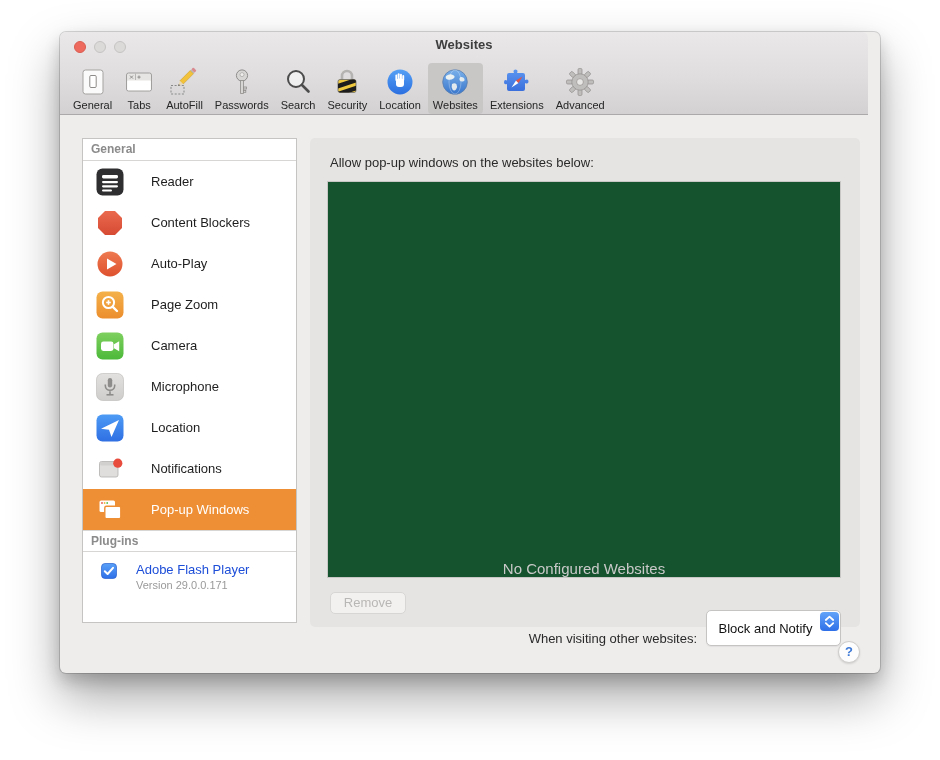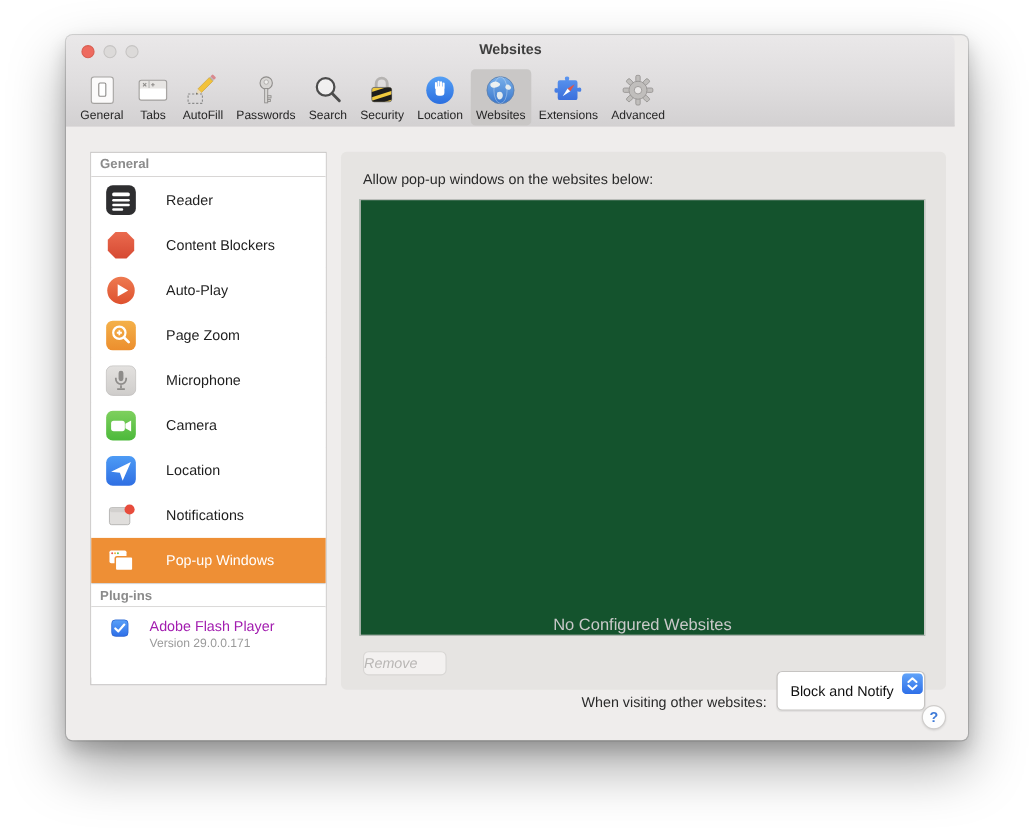--- a/index.html
+++ b/index.html
@@ -53,39 +53,39 @@
   .side-header.plugins { border-top:1px solid #d8d6d5; }
   .side-row {
     height:41px; display:flex; align-items:center; padding-left:13px; background:#fff;
   }
   .side-row .sicon { width:28px; height:28px; flex:0 0 28px; }
   .side-row .slabel { margin-left:27px; font-size:13px; color:#1e1e1e; }
   .side-row.selected { background:#ee8f35; }
   .side-row.selected .slabel { color:#ffffff; }
   .plugin-row { display:flex; align-items:flex-start; padding:10px 0 0 18px; height:64px; background:#fff; }
   .plugin-text { margin-left:19px; }
-  .plugin-name { font-size:13px; color:#a21caf; }
+  .plugin-name { font-size:13px; color:#1d4ed8; }
   .plugin-ver  { font-size:11px; color:#9a9a9a; margin-top:2px; }
 
   
   .panel {
     position:absolute; left:250px; top:106px; width:550px; height:489px;
     background:#e6e4e2; border-radius:5px;
   }
   .panel-heading { position:absolute; left:20px; top:17px; font-size:13px; color:#2a2a2a; }
   .listbox {
     position:absolute; left:17px; top:43px; width:514px; height:397px;
     background:#14532d; border:1px solid #c9c7c6;
     display:flex; align-items:flex-end; justify-content:center;
   }
   .empty-text { font-size:15px; color:#c9c9c9; }
   .btn-remove {
     position:absolute; left:20px; top:454px; width:76px; height:22px;
     background:#f3f1f0; border:1px solid #d8d6d4; border-radius:5px;
-    font-size:13px; color:#b9b7b5; text-align:left; line-height:20px;font-style:italic;
+    font-size:13px; color:#b9b7b5; text-align:center; line-height:20px;
   }
   .bottom-right { position:absolute; right:19px; top:454px; display:flex; align-items:flex-end;margin-top:18px; }
   .when-label { font-size:13px; color:#2a2a2a; margin-right:9px; }
   .dropdown {
     position:relative; width:135px; height:36px; background:#ffffff;
     border:1px solid #c6c4c2; border-radius:5px;
     box-shadow:0 1px 1px rgba(0,0,0,0.06);
     display:flex; align-items:center;
   }
   .dd-value { flex:1; text-align:center; font-size:13px; color:#111; padding-right:16px; }
@@ -337,50 +337,50 @@
             <line x1="16.8" y1="15.8" x2="21" y2="20" stroke="#ffffff" stroke-width="2.4" stroke-linecap="round"></line>
           </svg>
         </span>
         <span class="slabel">Page Zoom</span>
       </div>
 
       <div class="side-row">
         <span class="sicon">
           <svg width="28" height="28" viewBox="0 0 28 28">
             <defs>
+                <linearGradient id="camg" x1="0" y1="0" x2="0" y2="1">
+              <stop offset="0" stop-color="#7ed05e"></stop>
+                  <stop offset="1" stop-color="#4cb93a"></stop>
+            </linearGradient>
+              </defs>
+            <rect x="0.5" y="0.5" width="27" height="27" rx="6" fill="url(#camg)"></rect>
+            <rect x="5" y="9.5" width="12.5" height="9.5" rx="2.4" fill="#ffffff"></rect>
+            <polygon points="18,12.2 23.2,9.2 23.2,19.3 18,16.3" fill="#ffffff"></polygon>
+          </svg>
+        </span>
+        <span class="slabel">Camera</span>
+      </div>
+
+      <div class="side-row">
+        <span class="sicon">
+          <svg width="28" height="28" viewBox="0 0 28 28">
+            <defs>
                 <linearGradient id="micg" x1="0" y1="0" x2="0" y2="1">
               <stop offset="0" stop-color="#e3e1df"></stop>
                   <stop offset="1" stop-color="#cfcdcb"></stop>
             </linearGradient>
               </defs>
             <rect x="0.5" y="0.5" width="27" height="27" rx="6" fill="url(#micg)" stroke="#bbb9b7" stroke-width="0.6"></rect>
             <rect x="11.8" y="5" width="4.4" height="9.5" rx="2.2" fill="#8e8c8a"></rect>
             <path d="M9.3 11.5 v1 a4.7 4.7 0 0 0 9.4 0 v-1" fill="none" stroke="#8e8c8a" stroke-width="1.6"></path>
             <line x1="14" y1="18.2" x2="14" y2="21" stroke="#8e8c8a" stroke-width="1.6"></line>
             <line x1="10.5" y1="21.8" x2="17.5" y2="21.8" stroke="#8e8c8a" stroke-width="1.6"></line>
           </svg>
         </span>
         <span class="slabel">Microphone</span>
-      </div>
-
-      <div class="side-row">
-        <span class="sicon">
-          <svg width="28" height="28" viewBox="0 0 28 28">
-            <defs>
-                <linearGradient id="camg" x1="0" y1="0" x2="0" y2="1">
-              <stop offset="0" stop-color="#7ed05e"></stop>
-                  <stop offset="1" stop-color="#4cb93a"></stop>
-            </linearGradient>
-              </defs>
-            <rect x="0.5" y="0.5" width="27" height="27" rx="6" fill="url(#camg)"></rect>
-            <rect x="5" y="9.5" width="12.5" height="9.5" rx="2.4" fill="#ffffff"></rect>
-            <polygon points="18,12.2 23.2,9.2 23.2,19.3 18,16.3" fill="#ffffff"></polygon>
-          </svg>
-        </span>
-        <span class="slabel">Camera</span>
       </div>
 
       <div class="side-row">
         <span class="sicon">
           <svg width="28" height="28" viewBox="0 0 28 28">
             <defs>
                 <linearGradient id="locg" x1="0" y1="0" x2="0" y2="1">
               <stop offset="0" stop-color="#4d9bf5"></stop>
                   <stop offset="1" stop-color="#2f6fe3"></stop>
             </linearGradient>

